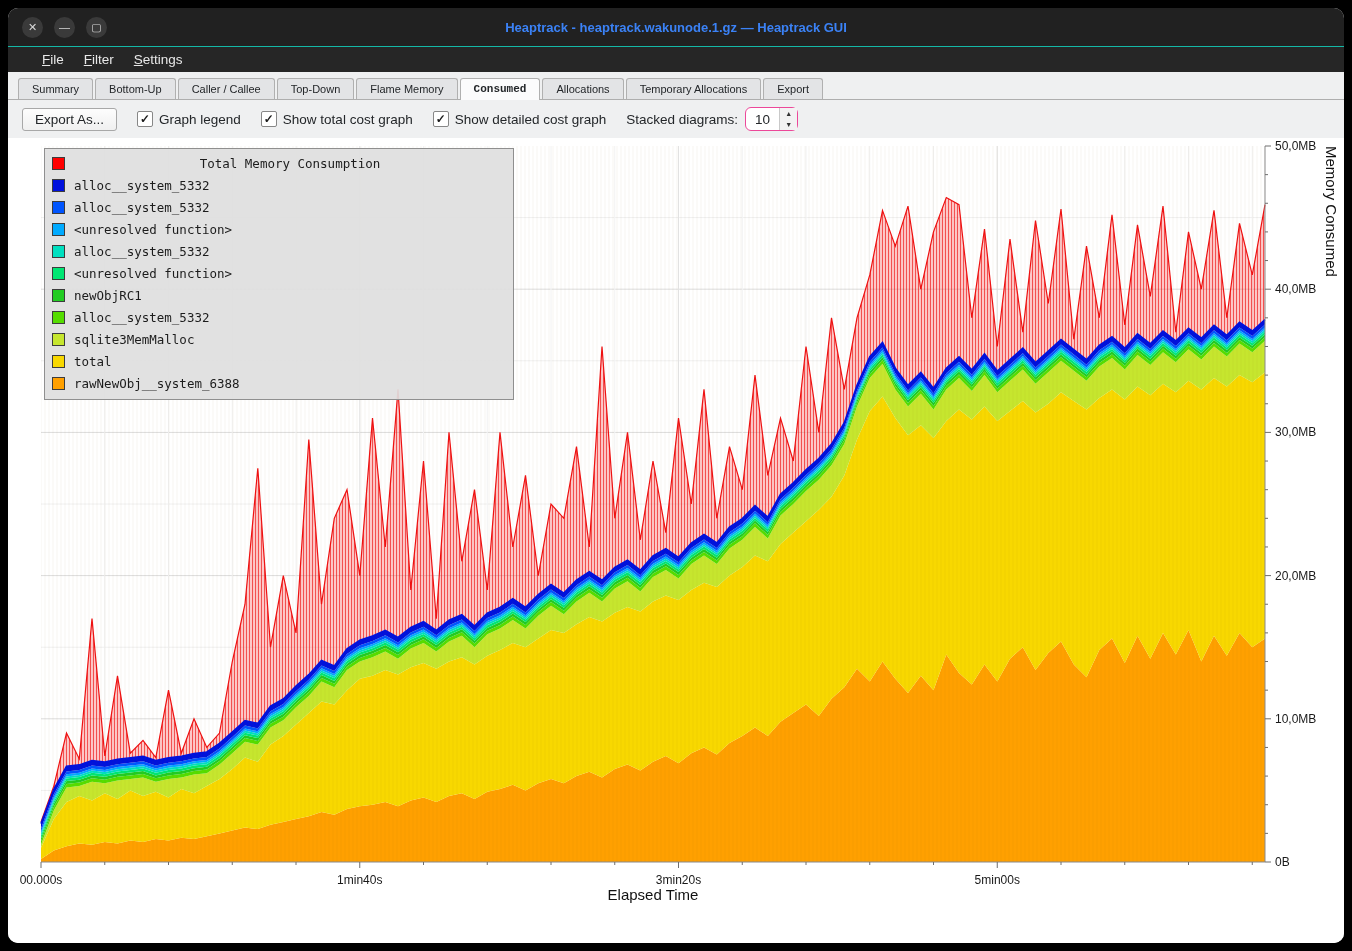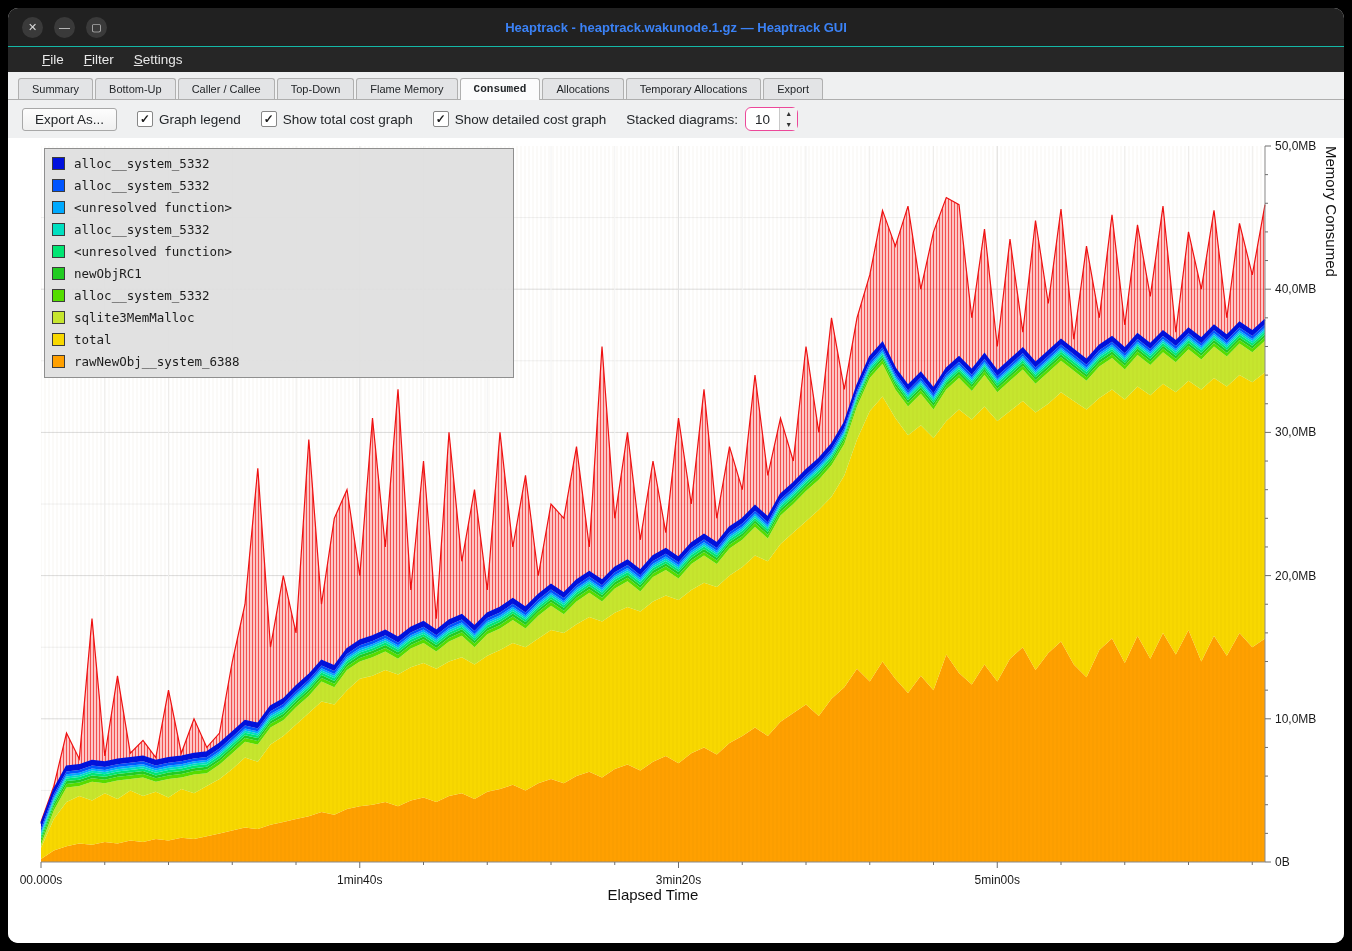--- a/index.html
+++ b/index.html
@@ -225,20 +225,24 @@
         <text x="1267" y="298.40000000000003" text-anchor="start">30,0MB</text>
         <text x="1267" y="155.19999999999993" text-anchor="start">40,0MB</text>
         <text x="1267" y="12" text-anchor="start">50,0MB</text>
         <text x="33" y="746" text-anchor="middle">00.000s</text>
         <text x="351.75" y="746" text-anchor="middle">1min40s</text>
         <text x="670.5" y="746" text-anchor="middle">3min20s</text>
         <text x="989.25" y="746" text-anchor="middle">5min00s</text>
       </svg>
 
     <div class="legend">
+      <div class="legend-row legend-title-row">
+        <span class="swatch" style="background: rgb(255, 0, 0);"></span>
+        <span class="legend-label">Total Memory Consumption</span>
+      </div>
       <div class="legend-row">
           <span class="swatch" style="background: rgb(0, 17, 221);"></span>
           <span>alloc__system_5332</span>
         </div>
       <div class="legend-row">
           <span class="swatch" style="background: rgb(0, 85, 255);"></span>
           <span>alloc__system_5332</span>
         </div>
       <div class="legend-row">
           <span class="swatch" style="background: rgb(0, 170, 255);"></span>

